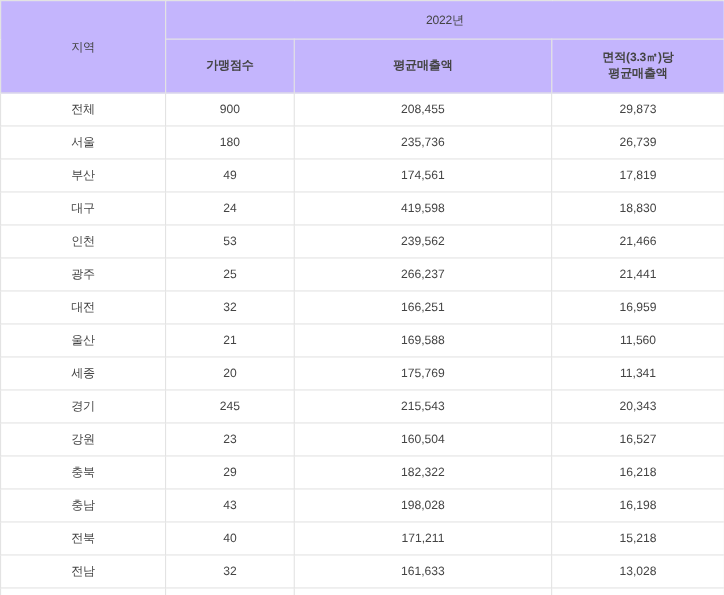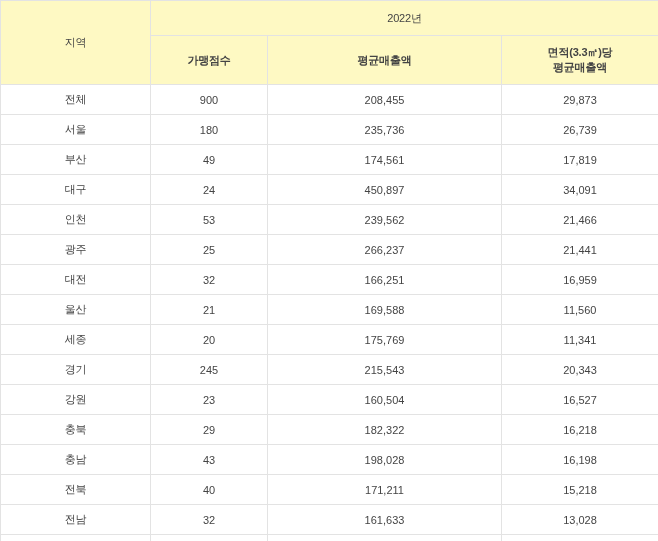--- a/index.html
+++ b/index.html
@@ -28,21 +28,21 @@
   table.data-table th,
   table.data-table td {
     border: 1px solid #e3e3e3;
     font-weight: normal;
     font-size: 11px;
     color: #444444;
     text-align: center;
     vertical-align: middle;
   }
   thead th {
-    background: #fef9c3;
+    background: #c4b5fd;
     color: #333333;
     font-size: 11.5px;
     font-weight: bold;
     letter-spacing: -0.2px;
   }
   thead th.region-head {
     width: 150px;
     height: 78px;
     text-align: center;
   }
@@ -110,22 +110,22 @@
         </tr>
         <tr>
           <td class="region-cell">부산</td>
           <td>49</td>
           <td>174,561</td>
           <td>17,819</td>
         </tr>
         <tr>
           <td class="region-cell">대구</td>
           <td>24</td>
-          <td>450,897</td>
-          <td>34,091</td>
+          <td>419,598</td>
+          <td>18,830</td>
         </tr>
         <tr>
           <td class="region-cell">인천</td>
           <td>53</td>
           <td>239,562</td>
           <td>21,466</td>
         </tr>
         <tr>
           <td class="region-cell">광주</td>
           <td>25</td>

